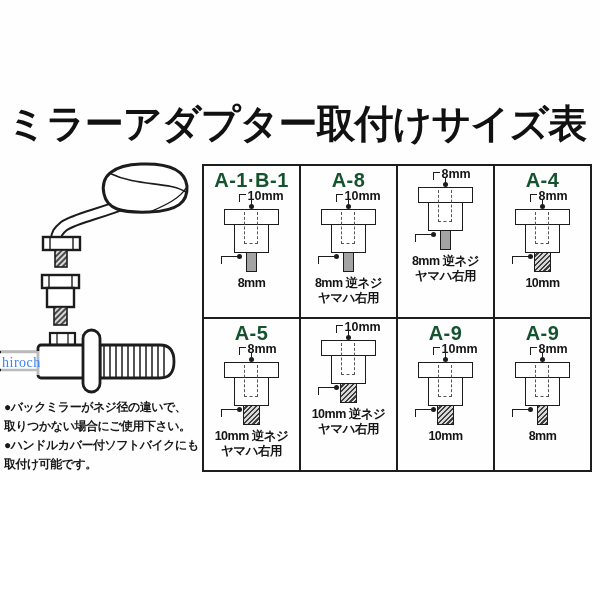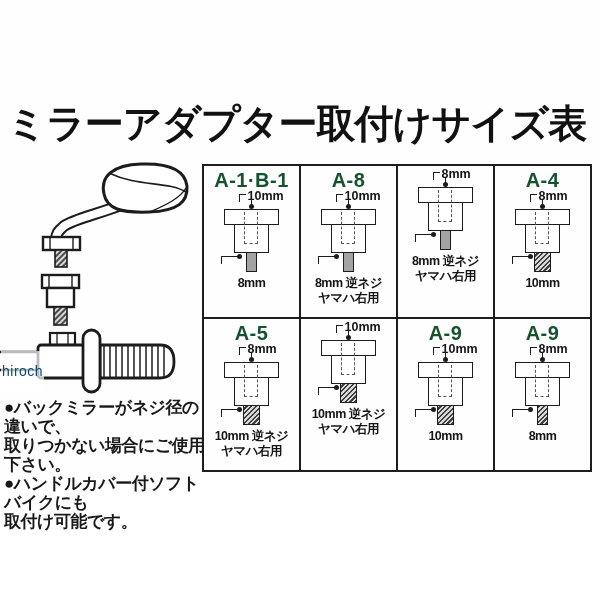--- a/index.html
+++ b/index.html
@@ -13,26 +13,26 @@
   
   .title{
     position:absolute;left:7px;top:97px;width:590px;
     font-size:39px;font-weight:bold;letter-spacing:-1px;
     white-space:nowrap;color:#111;
   }
 
   
   .illus{position:absolute;left:0;top:158px;width:202px;height:242px;}
   .watermark{
-    position:absolute;left:1px;top:351px;font-size:14px;color:#0c4a6e;
-    background:rgba(255,255,255,.7);padding:12px 1px;letter-spacing:0.5px;
+    position:absolute;left:1px;top:351px;font-size:14px;color:#3b82f6;
+    background:rgba(255,255,255,.7);padding:4px 1px;letter-spacing:0.5px;font-family:Liberation Serif, serif;
   }
   .notes{
     position:absolute;left:4px;top:398px;width:210px;
-    font-size:17px;font-weight:bold;line-height:19px;
+    font-size:12px;font-weight:bold;line-height:19px;
     white-space:pre-line;color:#181818;letter-spacing:-0.5px;
   }
 
   
   .size-table{
     position:absolute;left:202px;top:164px;width:390px;height:308px;
     border:2.4px solid #1d1d1d;background:#1d1d1d;
     display:grid;grid-template-columns:repeat(4,1fr);
     grid-template-rows:1fr 1fr;gap:2px;box-sizing:border-box;
   }

